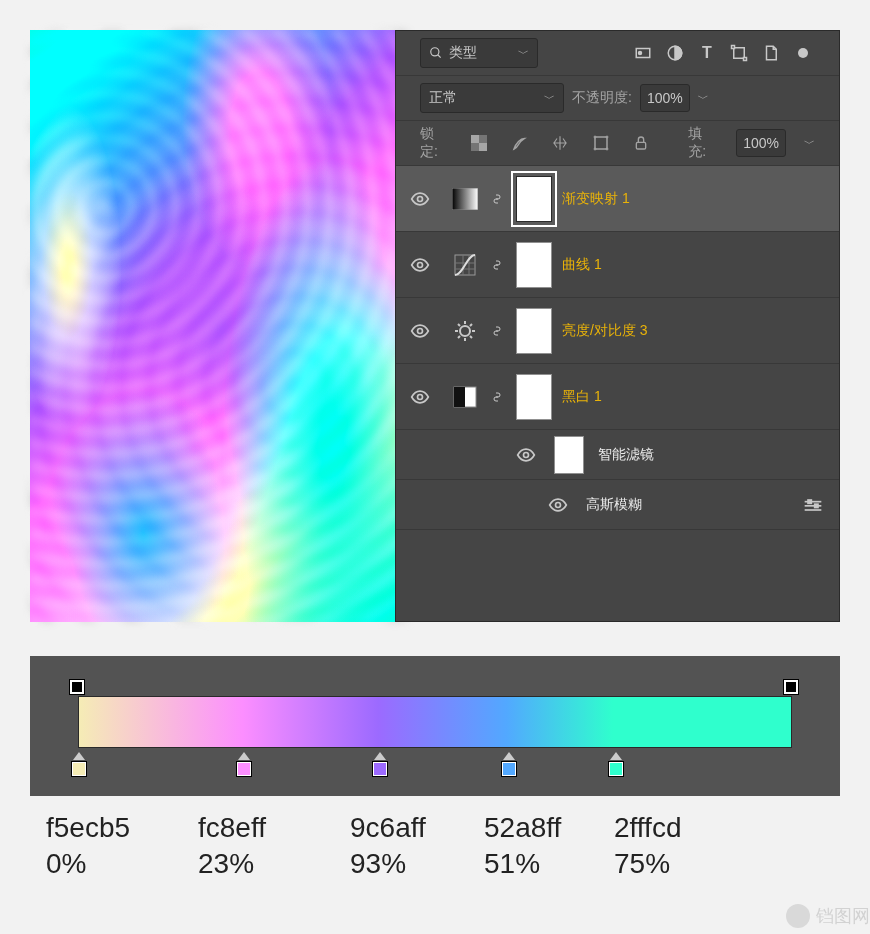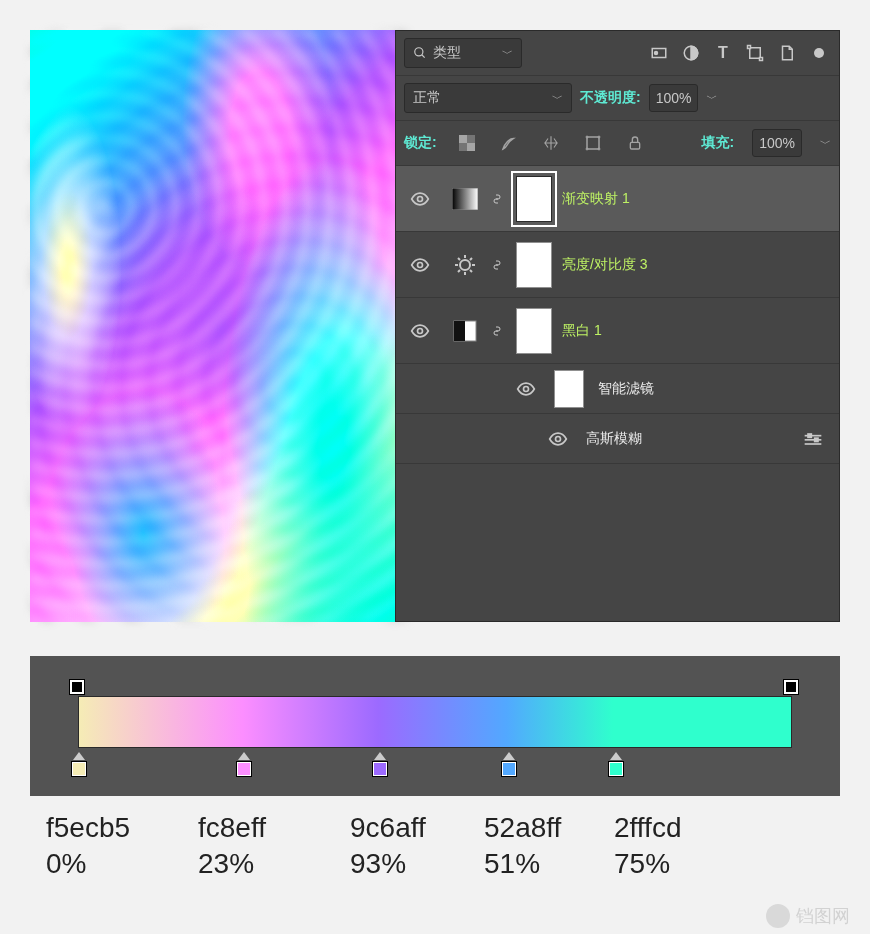--- a/index.html
+++ b/index.html
@@ -41,44 +41,44 @@
     left: 395px; top: 30px;
     width: 445px; height: 592px;
     background: #454545;
     color: #c8c8c8;
     font-size: 14px;
     border: 1px solid #2a2a2a;
   }
   .filter-row, .blend-row, .lock-row {
     display: flex; align-items: center;
     height: 45px;
-    padding: 0 8px;
+    padding: 0 24px;
     gap: 8px;
     border-bottom: 1px solid #383838;
   }
   .dd {
     background: #3a3a3a;
     border: 1px solid #2a2a2a;
     border-radius: 3px;
     height: 30px;
     display: flex; align-items: center;
     padding: 0 8px;
     color: #c8c8c8;
     gap: 6px;
   }
   .dd .chev { margin-left: auto; }
   .search-dd { width: 118px; }
-  .blend-dd { width: 168px; }
+  .blend-dd { width: 144px; }
   .icon-btn {
     width: 24px; height: 24px;
     display: inline-flex; align-items:center; justify-content:center;
     color: #c8c8c8;
   }
   .circle-fill { width:10px; height:10px; border-radius:50%; background:#c8c8c8; }
-  .label-txt { color:#5eead4;font-weight:bold; }
+  .label-txt { color:#a3a3a3; }
   .pct-box {
     background:#3a3a3a; border:1px solid #2a2a2a;
     height:28px; padding:0 6px; display:flex; align-items:center;
     color:#c8c8c8; border-radius:3px;
   }
   .chev { font-size:11px; color:#aaa; }
   .lock-row { gap:18px; }
   .lock-row .icon-btn svg, .lock-row .icon-btn { opacity:0.85; }
 
   
@@ -99,21 +99,21 @@
     width:26px; height:26px;
     display:flex; align-items:center; justify-content:center;
     color:#c8c8c8;
   }
   .link-ic { width:18px; display:flex; align-items:center; justify-content:center; color:#c8c8c8; }
   .mask-thumb {
     width:36px; height:46px; background:#fff;
     border:1px solid #909090;
   }
   .layer.selected .mask-thumb { outline:2px solid #fff; outline-offset:3px; border-color:#2a2a2a;}
-  .layer-name { color:#bef264; }
+  .layer-name { color:#eab308; }
   .smart-thumb {
     width:34px; height:44px;
     background: linear-gradient(135deg,#5b2fb0,#7e4fe0,#3d1f80);
     border:1px solid #909090;
     position:relative;
   }
   .smart-thumb::after{
     content:""; position:absolute; right:-2px; bottom:-2px;
     width:14px; height:14px; background:#ddd; border:1px solid #777;
   }
@@ -163,21 +163,21 @@
   }
   .legend .col { display:flex; flex-direction:column; gap:4px; }
   .legend .c0 { position:absolute; left:16px; }
   .legend .c1 { position:absolute; left:168px; }
   .legend .c2 { position:absolute; left:320px; }
   .legend .c3 { position:absolute; left:454px; }
   .legend .c4 { position:absolute; left:584px; }
 
   
   .wm {
-    position:absolute; right:20px; bottom:6px;
+    position:absolute; right:0; bottom:6px;
     color:#bdbdbd; font-size:18px; font-family:Arial,sans-serif;
     opacity:0.6; display:flex; align-items:center; gap:6px;
   }
   .wm .logo { width:24px;height:24px;border-radius:50%;background:#c9c9c9;display:inline-block;}
 
   svg { display:block; }
 </style>
 </head>
 <body>
 
@@ -303,20 +303,44 @@
         <span class="link-ic">
             <svg width="12" height="18" viewBox="0 0 24 24" fill="none" stroke="#c8c8c8" stroke-width="2">
               <path d="M10 4h4a4 4 0 0 1 0 8h-4M14 20h-4a4 4 0 0 1 0-8h4"></path>
             </svg>
           </span>
         <div class="mask-thumb"></div>
         <span class="layer-name">渐变映射 1</span>
       </div>
     </div>
 
+    <div class="layer">
+      <span class="eye">
+          <svg width="20" height="20" viewBox="0 0 24 24" fill="none" stroke="#c8c8c8" stroke-width="2">
+            <path d="M2 12s4-7 10-7 10 7 10 7-4 7-10 7S2 12 2 12z"></path>
+            <circle cx="12" cy="12" r="3"></circle>
+          </svg>
+        </span>
+      <div class="layer-body">
+        <span class="adj-thumb">
+            <svg width="24" height="24" viewBox="0 0 24 24" fill="none" stroke="#999" stroke-width="1">
+              <rect x="2" y="2" width="20" height="20"></rect>
+              <path d="M2 10h20M2 16h20M10 2v20M16 2v20" stroke="#777"></path>
+              <path d="M2 22 C10 22 14 2 22 2" stroke="#ddd" stroke-width="2"></path>
+            </svg>
+          </span>
+        <span class="link-ic">
+            <svg width="12" height="18" viewBox="0 0 24 24" fill="none" stroke="#c8c8c8" stroke-width="2">
+              <path d="M10 4h4a4 4 0 0 1 0 8h-4M14 20h-4a4 4 0 0 1 0-8h4"></path>
+            </svg>
+          </span>
+        <div class="mask-thumb"></div>
+        <span class="layer-name">曲线 1</span>
+      </div>
+    </div>
 
     <div class="layer">
       <span class="eye">
           <svg width="20" height="20" viewBox="0 0 24 24" fill="none" stroke="#c8c8c8" stroke-width="2">
             <path d="M2 12s4-7 10-7 10 7 10 7-4 7-10 7S2 12 2 12z"></path>
             <circle cx="12" cy="12" r="3"></circle>
           </svg>
         </span>
       <div class="layer-body">
         <span class="adj-thumb">

